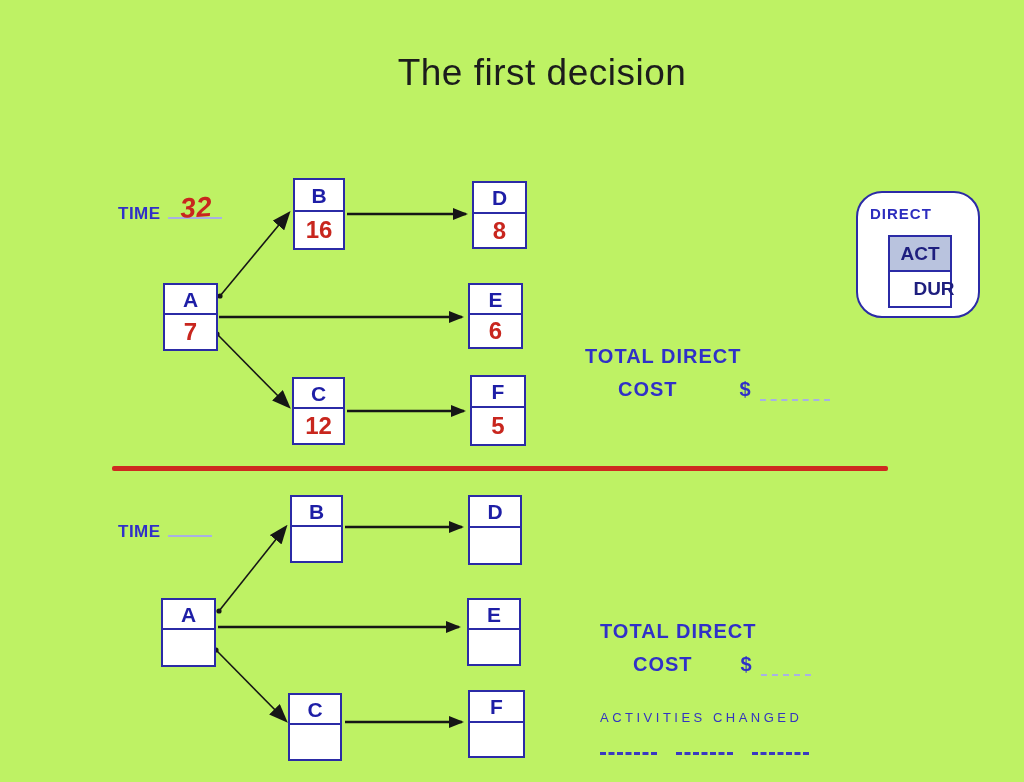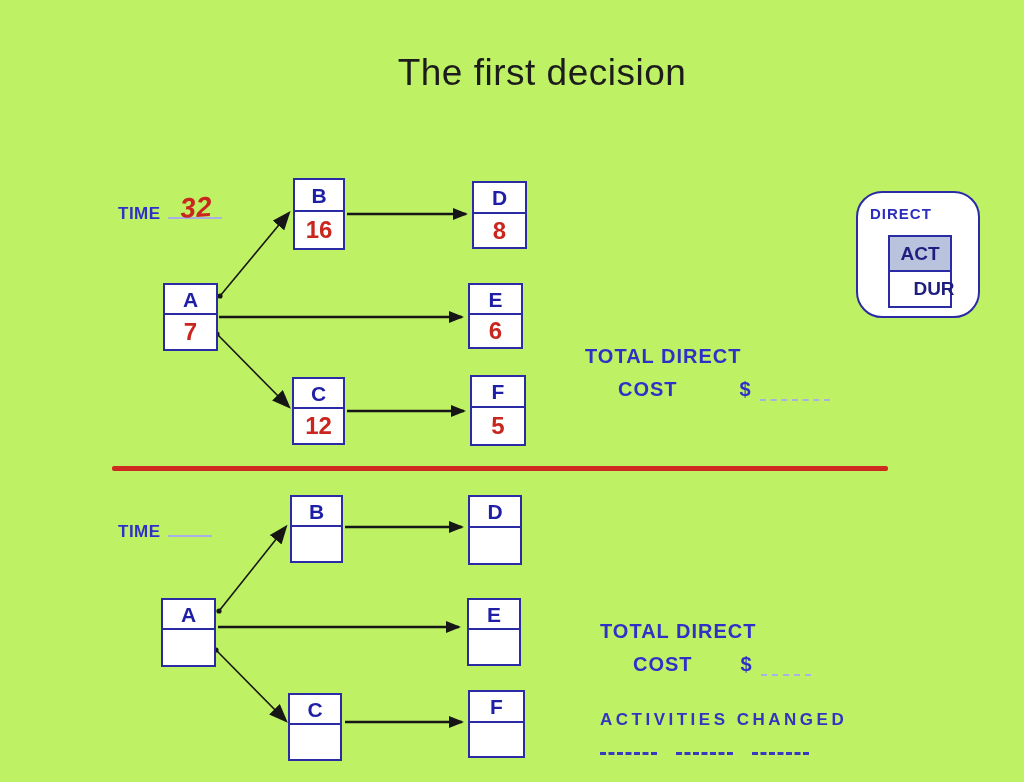--- a/index.html
+++ b/index.html
@@ -18,21 +18,21 @@
   .time-underline{display:inline-block;border-bottom:2px solid #a8b0e4;height:14px;margin-left:7px;}
   .time-value{position:absolute;font-style:italic;font-weight:bold;font-size:28px;color:#c8261e;
               transform:rotate(-4deg);left:62px;top:-11px;}
   
   .cost-block{position:absolute;color:#3030c8;font-weight:bold;font-size:20px;letter-spacing:1px;white-space:nowrap;}
   .cost-line2{margin-top:10px;display:flex;align-items:flex-end;}
   .cost-word{margin-left:33px;}
   .dollar{margin-left:0;}
   .cost-underline{display:inline-block;border-bottom:2px dashed #a8b0e4;height:12px;margin-left:8px;}
   
-  .act-changed{position:absolute;color:#3434c0;font-weight:bold;font-size:17px;letter-spacing:3.5px;white-space:nowrap;}
+  .act-changed{position:absolute;color:#3434c0;font-weight:normal;font-size:13px;letter-spacing:3.5px;white-space:nowrap;}
   .dash-row{position:absolute;display:flex;}
   .dash-seg{display:inline-block;width:57px;border-bottom:3px dashed #3a3ac0;height:4px;margin-right:19px;}
   
   .divider{position:absolute;left:112px;top:466px;width:776px;height:5px;background:#ce2a20;border-radius:2px;}
   
   .legend{position:absolute;left:856px;top:191px;width:124px;height:127px;border:2px solid #2b2ba6;
           border-radius:26px;box-sizing:border-box;background:#fff;}
   .legend-title{color:#2d2dbe;font-weight:bold;font-size:15px;letter-spacing:1px;margin:12px 0 0 12px;}
   .legend-box{position:absolute;left:30px;top:42px;width:64px;height:73px;border:2px solid #2b2ba6;
               box-sizing:border-box;display:flex;flex-direction:column;}

